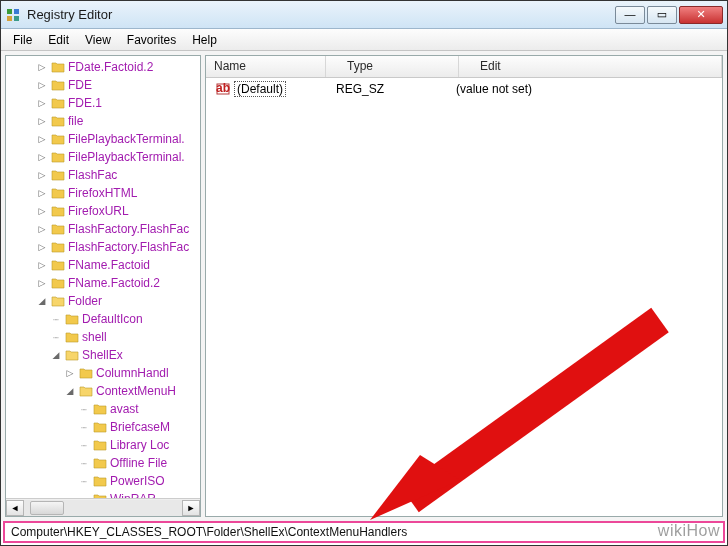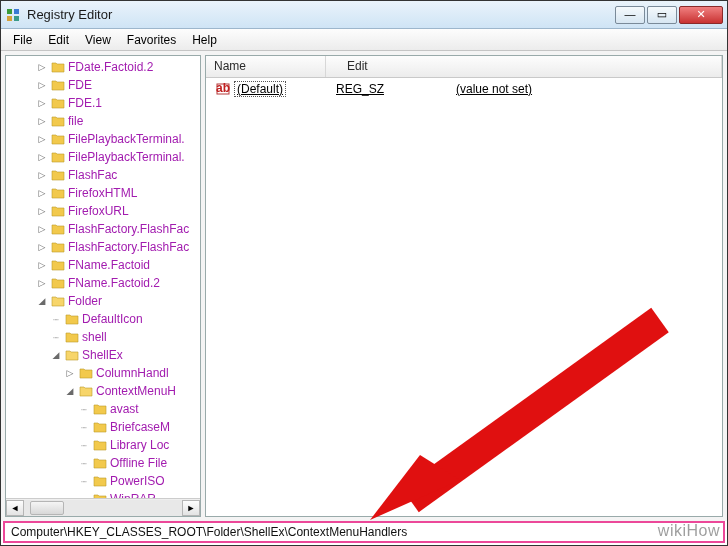--- a/index.html
+++ b/index.html
@@ -26,21 +26,21 @@
 .hs-btn { width: 18px; height: 16px; border: 1px solid #b5b5b5; background: linear-gradient(#fdfdfd,#e3e3e3); display: flex; align-items: center; justify-content: center; font-size: 9px; cursor: pointer; }
 .hs-track { flex: 1; height: 16px; background: #e8e8e8; position: relative; }
 .hs-thumb { position: absolute; left: 6px; top: 1px; width: 34px; height: 14px; background: linear-gradient(#f5f5f5,#d8d8d8); border: 1px solid #b5b5b5; border-radius: 2px; }
 
 .list-panel { flex: 1; }
 .list-head { height: 22px; display: flex; background: linear-gradient(#fdfdfd,#ececec); border-bottom: 1px solid #c9c9c9; gap: 13px; }
 .list-head .col { padding: 3px 8px; border-right: 1px solid #d7d7d7; color: #2a2a2a; cursor: pointer; }
 .col-name { width: 120px; }
 .col-type { width: 120px; }
 .col-data { flex: 1; }
-.list-body { padding: 2px; text-decoration: underline; }
+.list-body { padding: 2px; }
 .row { display: flex; align-items: center; height: 18px; }
 .row .cell { padding: 0 8px; overflow: hidden; white-space: nowrap; }
 .row .nmcell { width: 120px; display: flex; align-items: center; gap: 4px; }
 .row .tycell { width: 120px; }
 .row .dacell { flex: 1; }
 .valicon { width: 14px; height: 14px; display: inline-flex; align-items: center; justify-content: center; }
 .sel-dot { border: 1px dotted #555; padding: 0 2px; }
 
 .statusbar { height: 22px; border: 2px solid #ec4899; background: #fff; display: flex; align-items: center; padding: 0 6px; margin: 0 2px 2px 2px; }
 .statusbar span { font-size: 12px; color: #111; }
@@ -400,20 +400,21 @@
         <div class="hs-track">
           <div class="hs-thumb"></div>
         </div>
         <div class="hs-btn">►</div>
       </div>
     </div>
 
     <div class="panel list-panel">
       <div class="list-head">
         <div class="col col-name">Name</div>
+        <div class="col col-type">Type</div>
         <div class="col col-data">Edit</div>
       </div>
       <div class="list-body">
         <div class="row">
           <div class="cell nmcell">
             <span class="valicon">
               <svg width="14" height="14" viewBox="0 0 14 14">
                   <rect x="1" y="2" width="12" height="10" fill="#fff" stroke="#b43a3a"></rect>
                   <text x="7" y="10" text-anchor="middle" font-size="8" fill="#c02020" font-weight="bold">ab</text>
                 </svg>

